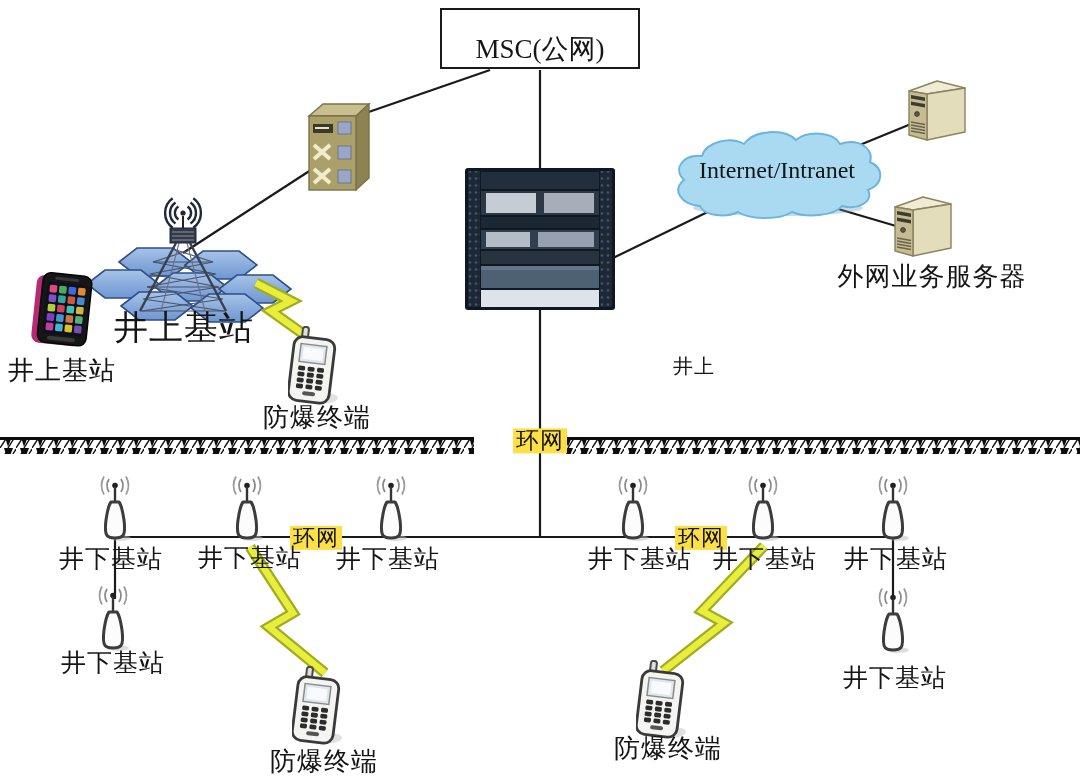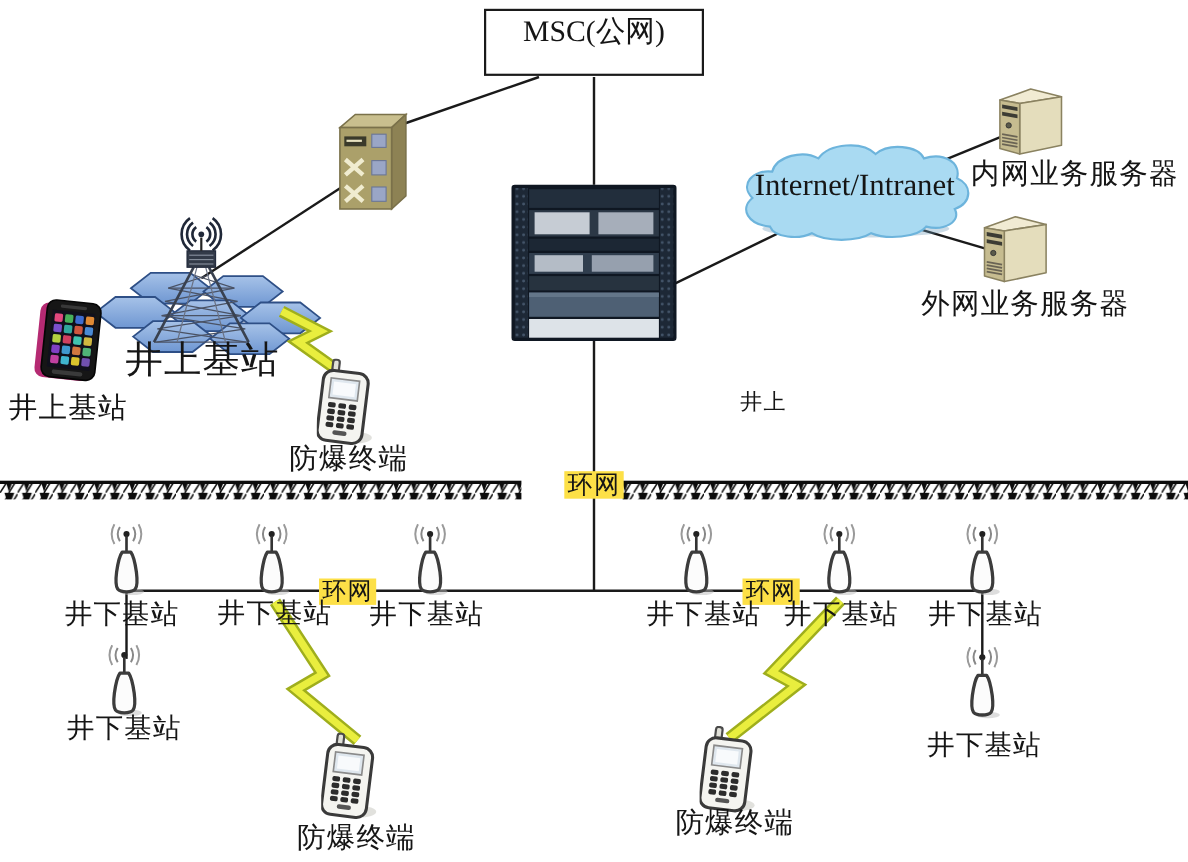--- a/index.html
+++ b/index.html
@@ -4,21 +4,21 @@
 <style>
   *{margin:0;padding:0;box-sizing:border-box}
   html,body{background:#fff}
   .canvas{position:relative;width:1080px;height:784px;background:#fff;overflow:hidden;
           font-family:"Liberation Serif","DejaVu Serif",serif;color:#151515}
   .overlay{position:absolute;left:0;top:0;width:1080px;height:784px}
   .lbl{position:absolute;transform:translate(-50%,-50%);white-space:nowrap;
        color:#151515;letter-spacing:1px;line-height:1.1;z-index:3}
   .lbl.bg{background:#fde047;padding:0 3px}
   .msc{position:absolute;left:440px;top:8px;width:200px;height:61px;border:2.5px solid #1a1a1a;
-       display:flex;align-items:flex-start;justify-content:center;font-size:27px;background:#fff;z-index:3}
+       display:flex;align-items:flex-end;justify-content:center;font-size:27px;background:#fff;z-index:3}
 </style>
 </head>
 <body>
 
 <div class="canvas">
 
 <svg class="overlay" viewBox="0 0 1080 784">
   <defs>
     <pattern id="hatch" width="16" height="14" patternUnits="userSpaceOnUse">
       <polygon points="4,0 13,0 8,13" fill="#0c0c0c"></polygon>
@@ -239,22 +239,21 @@
   <use href="#sym-bs" x="873" y="588" width="40" height="68"></use>
 </svg>
 
 <div class="msc">
   <span>MSC(公网)</span>
 </div>
 
 <div class="lbl" style="left:62px;top:371px;font-size:26px">井上基站</div>
 <div class="lbl" style="left:184px;top:328px;font-size:34px">井上基站</div>
 <div class="lbl" style="left:317px;top:418px;font-size:26px">防爆终端</div>
-<div class="lbl" style="left:777px;top:170px;font-size:28px;letter-spacing:0">Internet/Intranet</div>
-<div class="lbl" style="left:977px;top:159px;font-size:26px">内网业务服务器</div>
+<div class="lbl" style="left:777px;top:170px;font-size:24px;letter-spacing:0">Internet/Intranet</div>
 <div class="lbl" style="left:932px;top:277px;font-size:26px">外网业务服务器</div>
 <div class="lbl" style="left:694px;top:366px;font-size:20px">井上</div>
 
 <div class="lbl bg" style="left:540px;top:441px;font-size:23px">环网</div>
 <div class="lbl bg" style="left:316px;top:538px;font-size:22px">环网</div>
 <div class="lbl bg" style="left:701px;top:538px;font-size:22px">环网</div>
 
 <div class="lbl" style="left:111px;top:559px;font-size:25px">井下基站</div>
 <div class="lbl" style="left:250px;top:558px;font-size:25px">井下基站</div>
 <div class="lbl" style="left:388px;top:559px;font-size:25px">井下基站</div>

